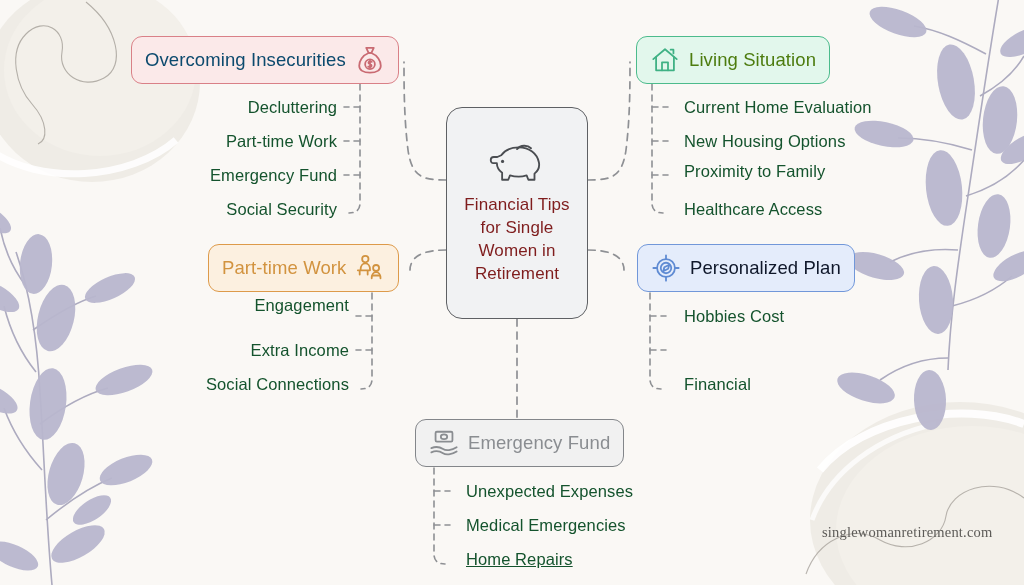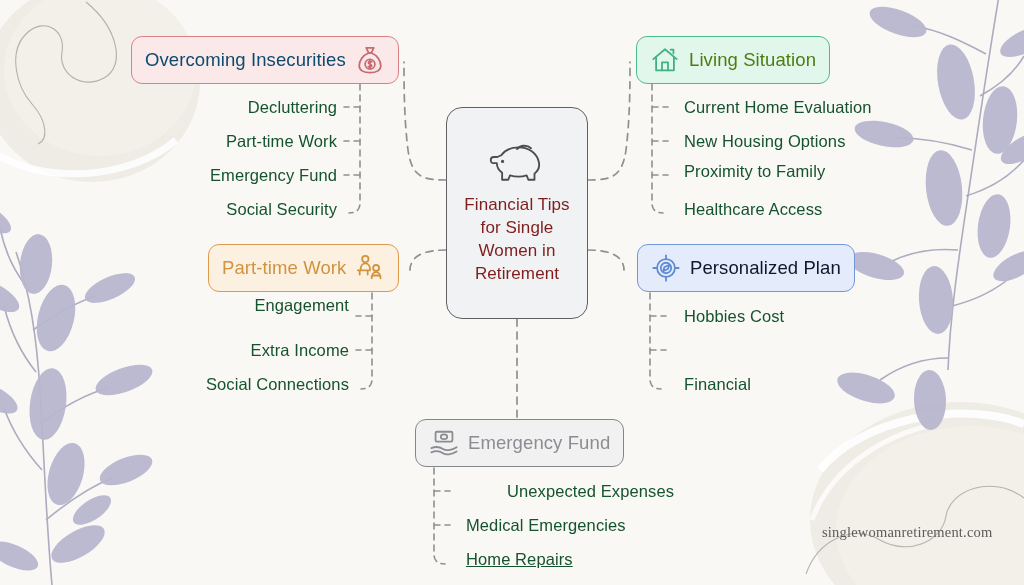--- a/index.html
+++ b/index.html
@@ -342,20 +342,20 @@
 
     <div class="abs branch-head pill-gray" style="left:415px; top:419px;">
       <svg class="head-icon" viewBox="0 0 32 32" fill="none" stroke="#8a8d91" stroke-width="1.9" stroke-linecap="round" stroke-linejoin="round">
         <rect x="7" y="4" width="18" height="10.5" rx="1.4"></rect>
         <ellipse cx="16" cy="9.3" rx="3.4" ry="2.6"></ellipse>
         <path d="M2.5,21.5 C7,19.5 12,20.5 15,22.5 C18,24.5 24,24 29.5,20.5"></path>
         <path d="M2.5,26 C7,24 12,25 15,27 C18,29 24,28.5 29.5,25"></path>
       </svg>
       <span class="head-label">Emergency Fund</span>
     </div>
-    <div class="abs leaf-label leaf-right" style="left:466px; top:482px;margin-left:41px;">Unexpected Expenses</div>
+    <div class="abs leaf-label leaf-right" style="left:466px; top:482px;">Unexpected Expenses</div>
     <div class="abs leaf-label leaf-right" style="left:466px; top:516px;">Medical Emergencies</div>
     <div class="abs leaf-label leaf-right" style="left:466px; top:550px;text-decoration:underline;">Home Repairs</div>
 
     <div class="abs" id="watermark">singlewomanretirement.com</div>
 
   </div>
 </div>
 
 </body></html>

